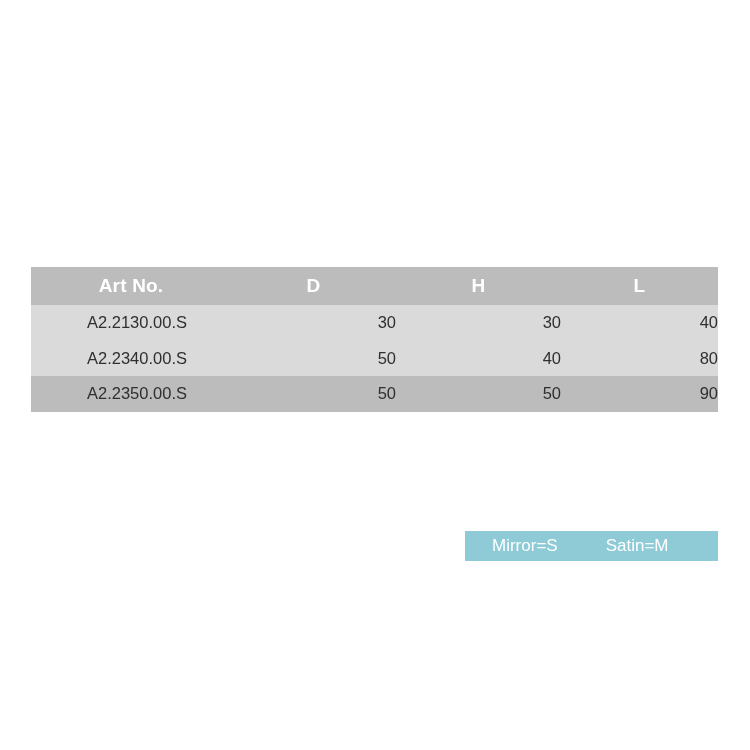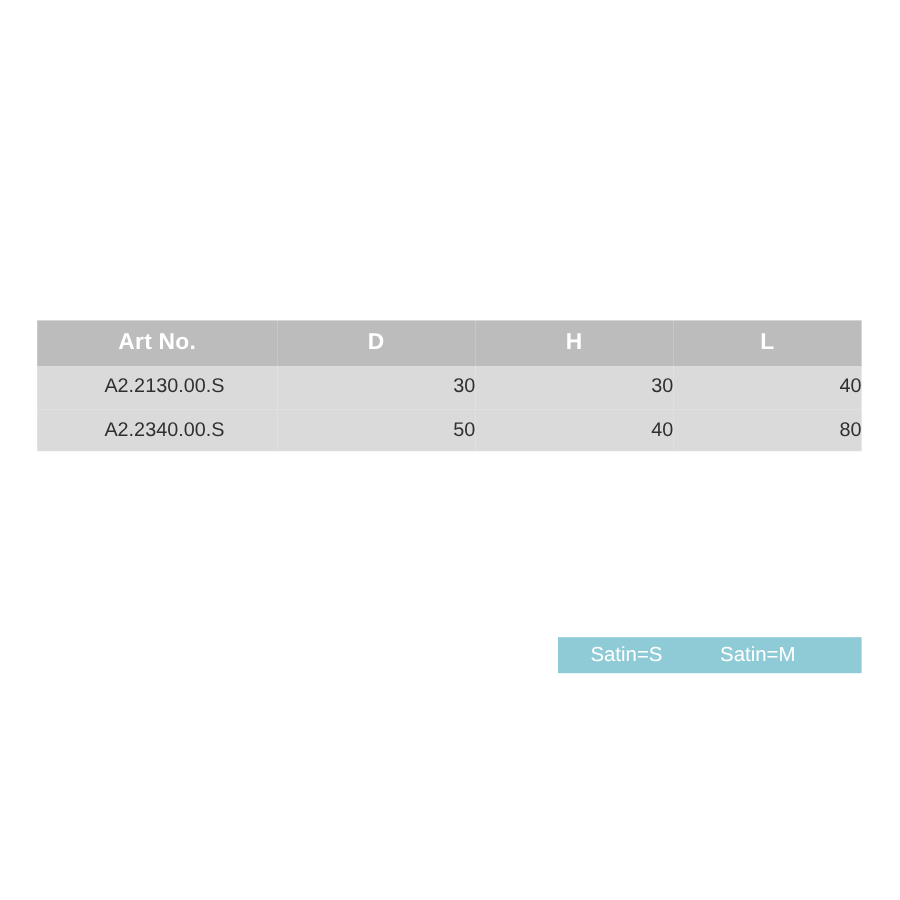--- a/index.html
+++ b/index.html
@@ -122,21 +122,27 @@
         <td>30</td>
         <td>30</td>
         <td>40</td>
       </tr>
       <tr class="row-light">
         <td class="td-art">A2.2340.00.S</td>
         <td>50</td>
         <td>40</td>
         <td>80</td>
       </tr>
+      <tr class="row-dark">
+        <td class="td-art">A2.2350.00.S</td>
+        <td>50</td>
+        <td>50</td>
+        <td>90</td>
+      </tr>
     </tbody>
   </table>
 
   <div class="legend-bar">
-    <span class="legend-item satin">Satin=S</span>
+    <span class="legend-item satin">Mirror=S</span>
     <span class="legend-item mirror">Satin=M</span>
   </div>
 
 </div>
 
 </body></html>

